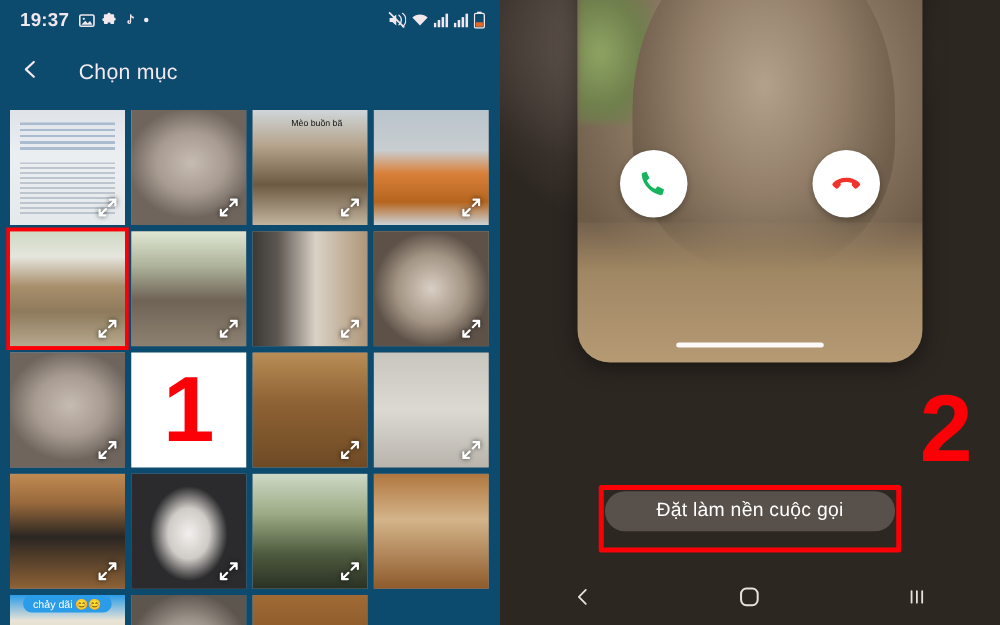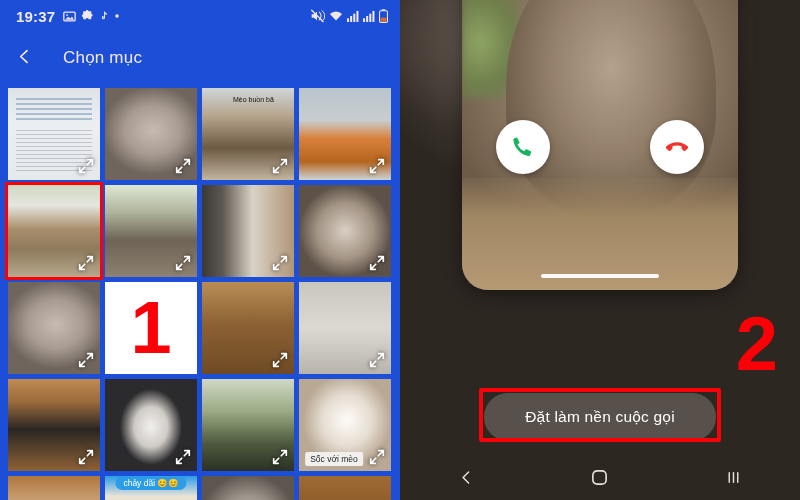--- a/index.html
+++ b/index.html
@@ -7,21 +7,21 @@
     width: 800px; height: 500px;
     font-family: "Liberation Sans", sans-serif;
     overflow: hidden; background: #000;
   }
   .screen { position: relative; width: 800px; height: 500px; display: flex; }
 
   
   .left-panel {
     position: relative;
     width: 400px; height: 500px;
-    background: #1d4ed8;
+    background: #0c4a6e;
     overflow: hidden;
   }
 
   .statusbar {
     height: 32px; width: 100%;
     display: flex; align-items: center;
     padding: 0 12px 0 16px;
     color: #f0e8ec;
   }
   .sb-time { font-size: 15px; font-weight: 600; letter-spacing: .2px; }
@@ -176,21 +176,21 @@
     box-shadow: 0 2px 6px rgba(0,0,0,.3);
   }
   .home-indicator {
     position: absolute; bottom: 12px; left: 50%; transform: translateX(-50%);
     width: 118px; height: 4px; border-radius: 3px; background: #ffffff;
     opacity: .95;
   }
 
   .wall-btn-wrap {
     position: absolute; left: 84px; top: 393px;
-    width: 232px; height: 48px; text-align: right;
+    width: 232px; height: 32px; text-align: right;
   }
   .wall-btn {
     width: 100%; height: 100%;
     border-radius: 24px;
     background: rgba(92,84,78,.92);
     display: flex; align-items: center; justify-content: center;
     color: #ffffff; font-size: 15.5px; letter-spacing: .2px;
   }
   .redbox {
     position: absolute; left: 79px; top: 388px;
@@ -408,29 +408,20 @@
           </span>
       </div>
       <div class="cell">
         <div class="thumb t-sunset"></div>
         <span class="expand-ico">
             <svg width="18" height="18" viewBox="0 0 20 20">
               <path d="M12 3h5v5M17 3l-5.6 5.6M8 17H3v-5M3 17l5.6-5.6" stroke="#fff" stroke-width="1.9" fill="none" stroke-linecap="round" stroke-linejoin="round"></path>
             </svg>
           </span>
       </div>
-      <div class="cell">
-        <div class="thumb t-shock"></div>
-        <span class="caption-chip" style="left:38%;">Sốc với mèo</span>
-        <span class="expand-ico">
-            <svg width="18" height="18" viewBox="0 0 20 20">
-              <path d="M12 3h5v5M17 3l-5.6 5.6M8 17H3v-5M3 17l5.6-5.6" stroke="#fff" stroke-width="1.9" fill="none" stroke-linecap="round" stroke-linejoin="round"></path>
-            </svg>
-          </span>
-      </div>
 
       <div class="cell">
         <div class="thumb t-food"></div>
       </div>
       <div class="cell">
         <div class="thumb t-plate"></div>
         <span class="caption-chip blue" style="top:0;bottom:auto;">chảy dãi 😊😊</span>
       </div>
       <div class="cell">
         <div class="thumb t-catgray2"></div>

